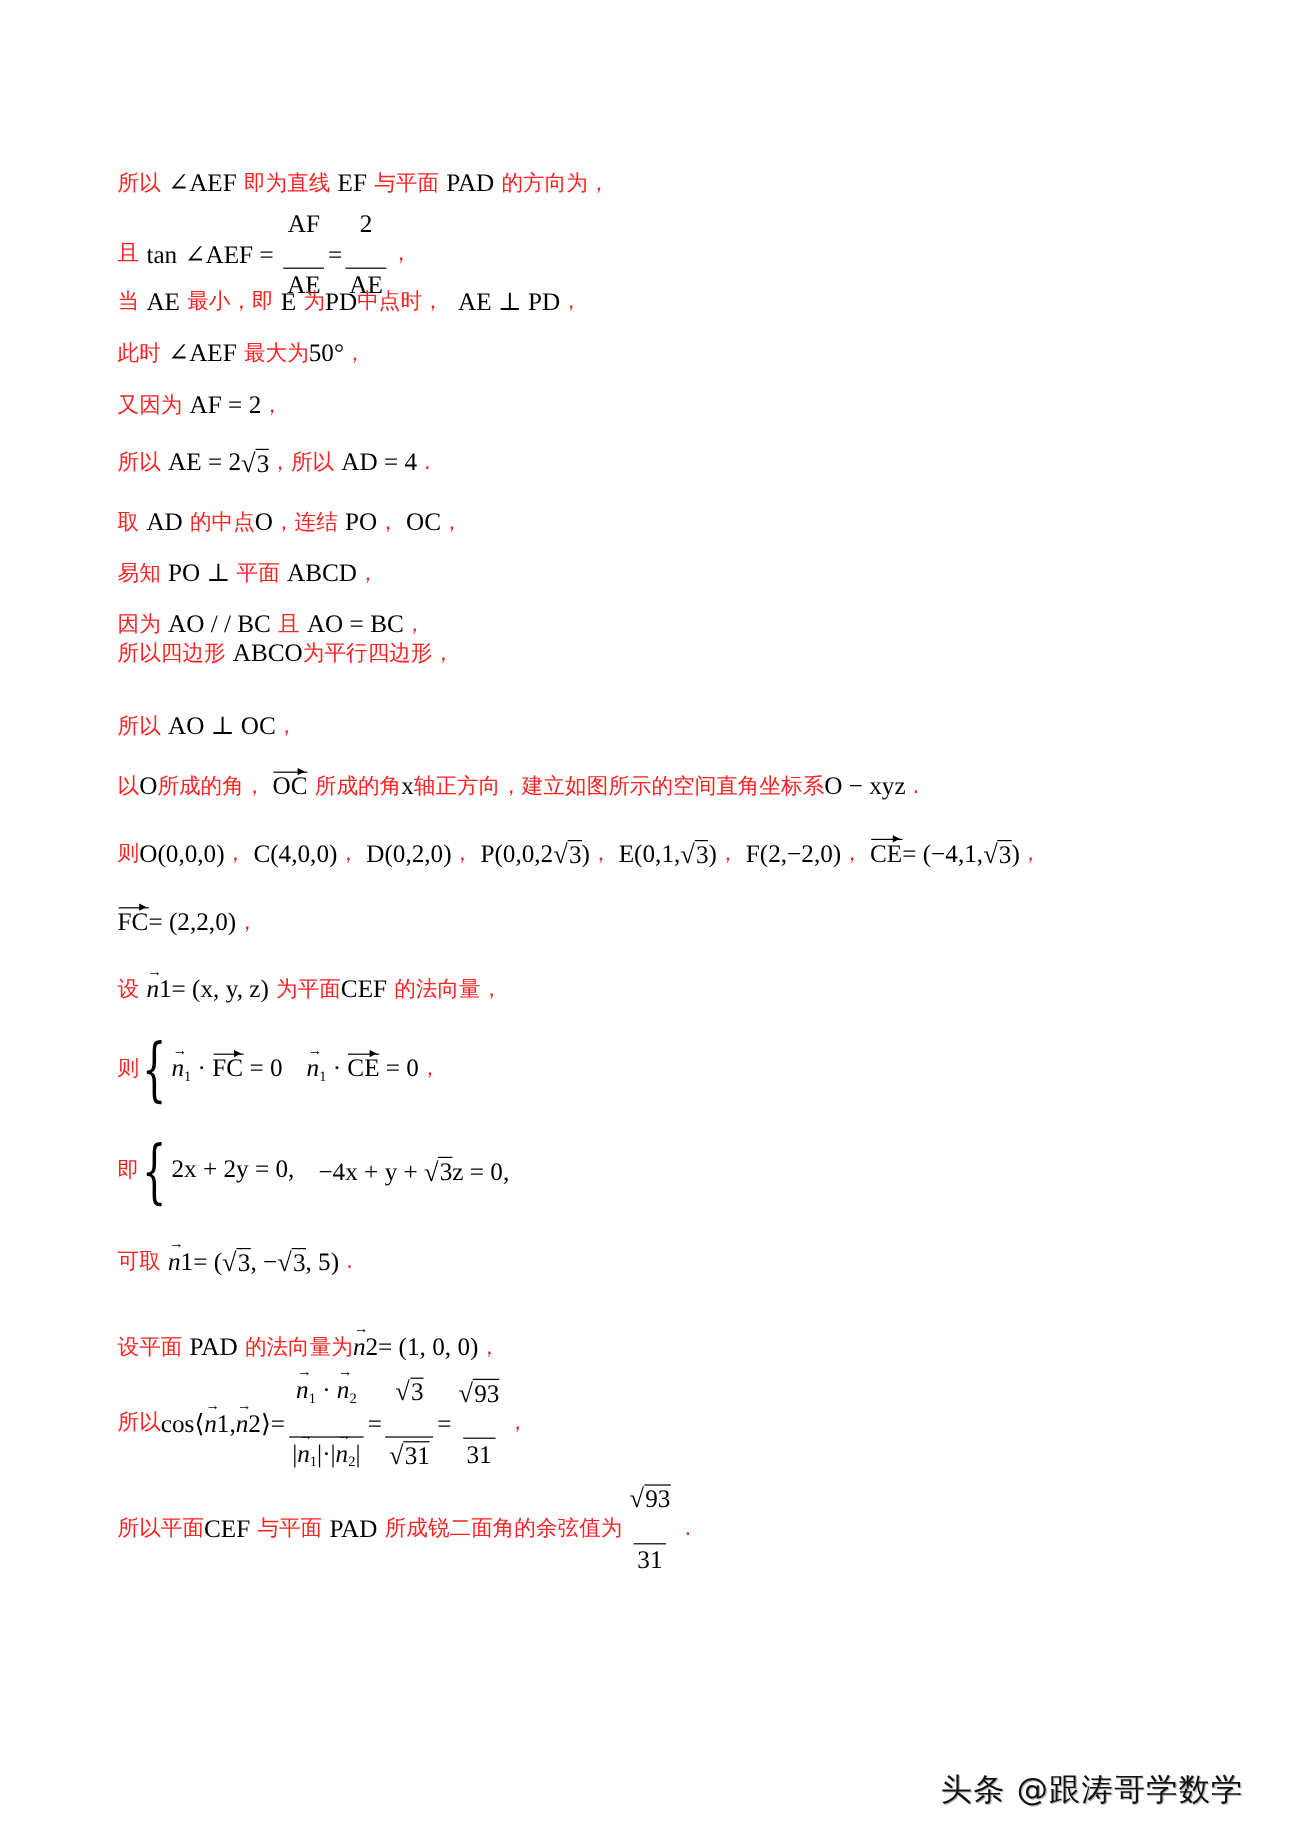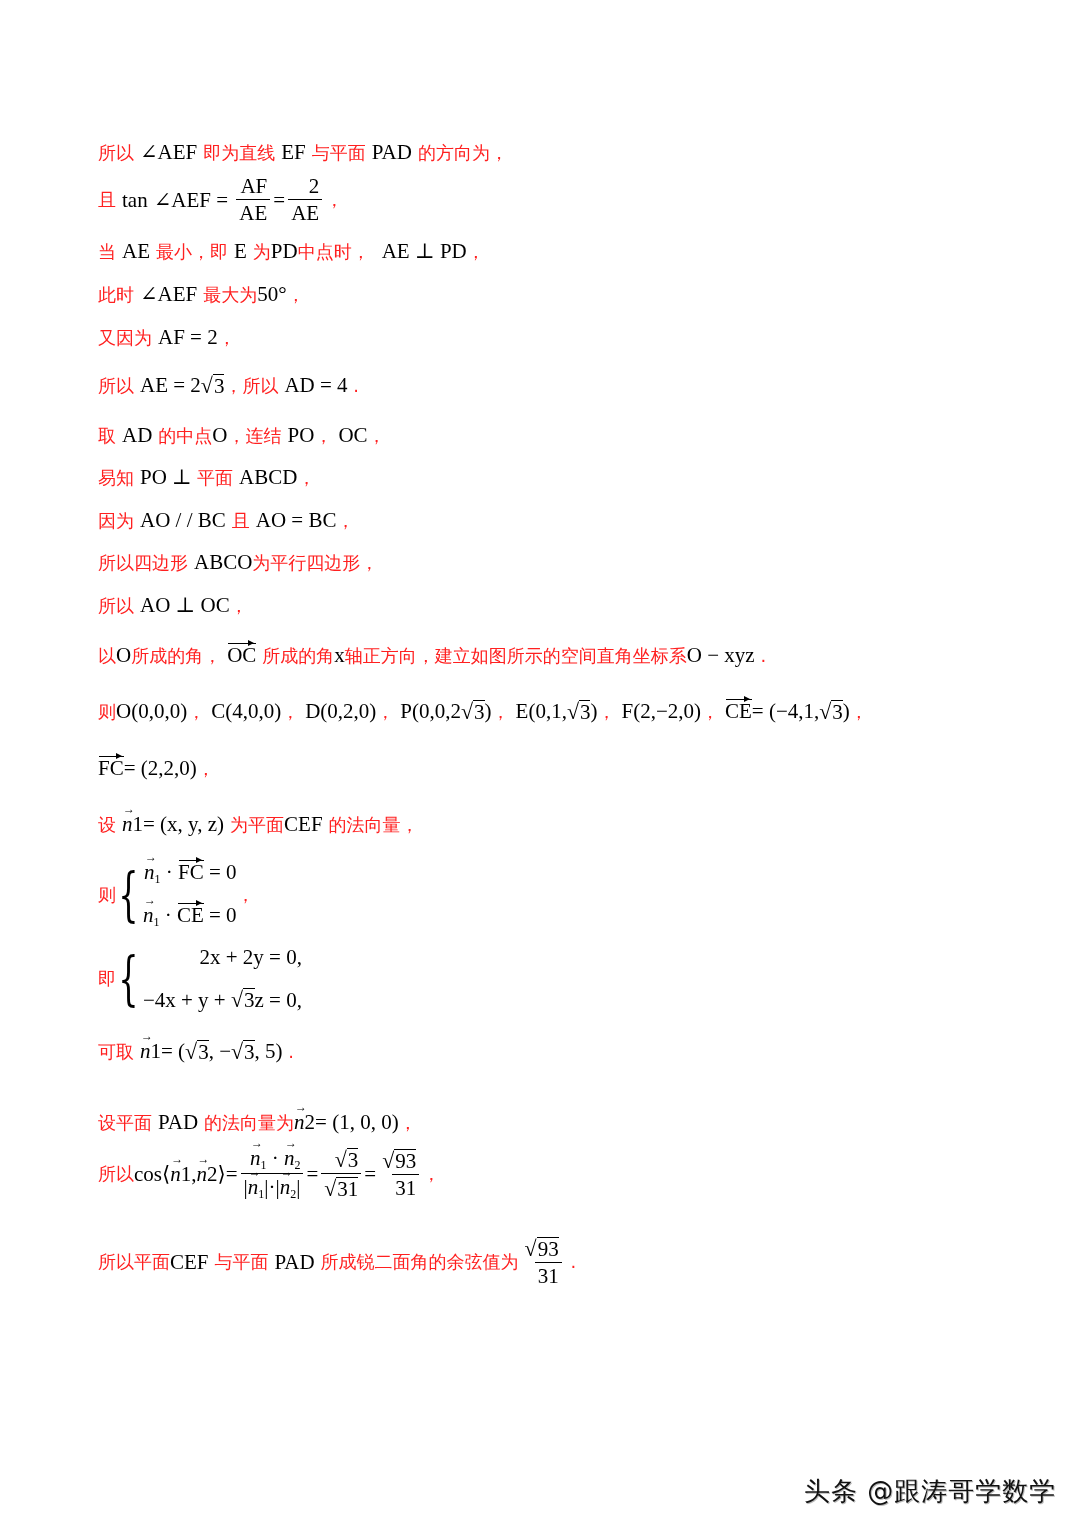--- a/index.html
+++ b/index.html
@@ -8,37 +8,37 @@
     font-family: "DejaVu Serif", "Liberation Serif", serif;
   }
   .line {
     position: absolute; left: 98px; font-size: 19px; color: #000; white-space: nowrap;
     display: flex; align-items: center; line-height: 1;
   }
   .r { color: #ff2020; font-family: "DejaVu Sans", "Liberation Sans", sans-serif; font-size: 18px; }
   .m { font-family: "Liberation Serif", "DejaVu Serif", serif; font-size: 21px; color: #000; }
   .i { }
   .sp { display: inline-block; width: 6px; }
-  .frac { display: inline-flex; flex-direction: column; align-items: flex-end; vertical-align: middle; margin: 0 3px; font-family: "Liberation Serif", serif; font-size: 21px; }
+  .frac { display: inline-flex; flex-direction: column; align-items: center; vertical-align: middle; margin: 0 3px; font-family: "Liberation Serif", serif; font-size: 21px; gap: 24px; }
   .frac .num { padding: 0 3px 2px; }
   .frac .den { border-top: 1.3px solid #000; padding: 3px 3px 0; }
   .sqrt { display: inline-flex; align-items: flex-end; }
   .sqrt .rad { font-size: 22px; }
   .sqrt .under { border-top: 1.3px solid #000; padding-left: 1px; line-height: 1.05; }
   .vec { position: relative; display: inline-block; }
   .vec::before { content: ""; position: absolute; left: 1px; right: 0; top: -2px; border-top: 1.2px solid #000; }
   .vec::after { content: ""; position: absolute; right: -1px; top: -5px; border: 3px solid transparent; border-left: 6px solid #000; }
   .nvec { position: relative; display: inline-block; font-style: italic; }
   .nvec::before { content: "\2192"; position: absolute; left: 1px; top: -11px; font-size: 12px; font-style: normal; }
   sub { font-size: 12px; vertical-align: -4px; }
   .brace-sys { display: inline-flex; align-items: center; }
   .brace { font-size: 58px; font-weight: 100; line-height: 1; transform: scaleX(0.55); margin: 0 -4px 0 -6px; color: #000; font-family: "DejaVu Serif", serif; }
-  .sys-rows { display: flex; flex-direction: column; gap: 20px; font-family: "Liberation Serif", serif; font-size: 21px; align-items: flex-end; }
+  .sys-rows { display: flex; flex-direction: row; gap: 20px; font-family: "Liberation Serif", serif; font-size: 21px; }
   .watermark {
-    position: absolute; left: 804px; top: 1474px; font-size: 26px; color: #111;
+    position: absolute; left: 784px; top: 1474px; font-size: 26px; color: #111;
     font-family: "DejaVu Sans", "Liberation Sans", sans-serif; letter-spacing: 1px;
     text-shadow: 1px 1px 0 #bbb, -1px 0 0 #fff;
   }
 </style>
 </head>
 <body>
 
 <div class="line" style="top:142px">
   <span class="r">所以</span>
     <span class="sp"></span>
@@ -161,21 +161,21 @@
   <span class="r">因为</span>
     <span class="sp"></span>
   <span class="m i">AO / / BC</span>
     <span class="sp"></span>
   <span class="r">且</span>
     <span class="sp"></span>
   <span class="m i">AO = BC</span>
   <span class="r">，</span>
 </div>
 
-<div class="line" style="top:552px">
+<div class="line" style="top:534px">
   <span class="r">所以四边形</span>
     <span class="sp"></span>
   <span class="m i">ABCO</span>
   <span class="r">为平行四边形，</span>
 </div>
 
 <div class="line" style="top:595px">
   <span class="r">所以</span>
     <span class="sp"></span>
   <span class="m i">AO ⊥ OC</span>

